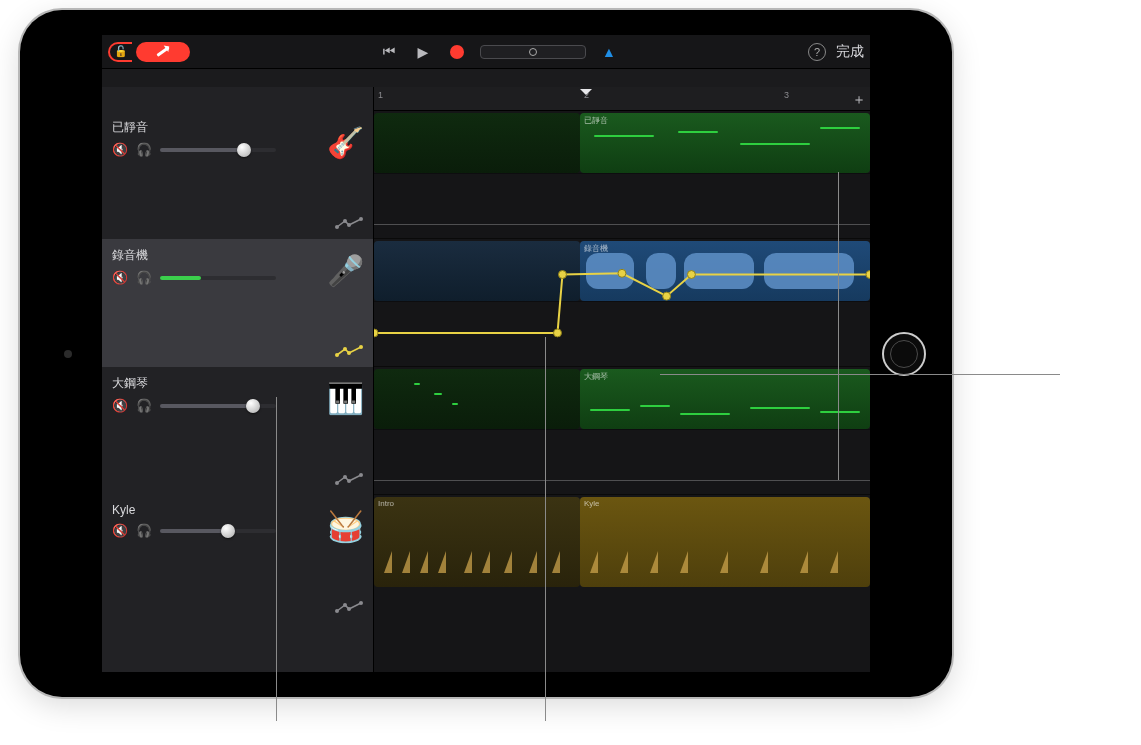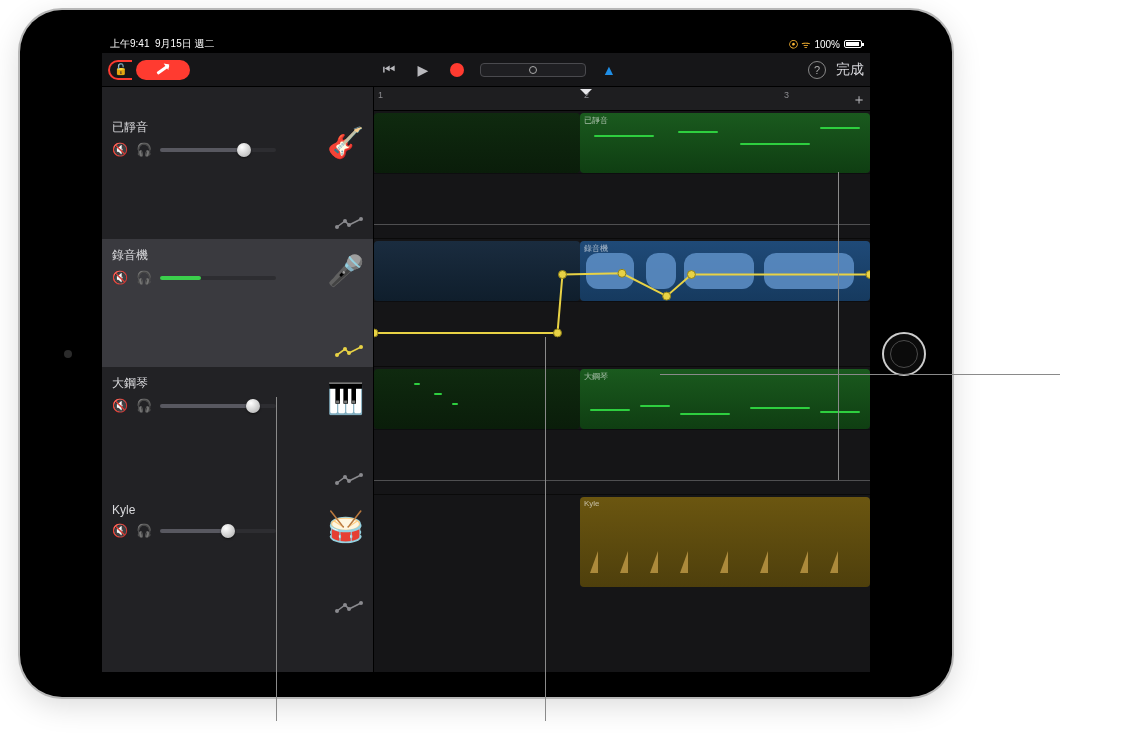--- a/index.html
+++ b/index.html
@@ -169,33 +169,20 @@
 </style>
 </head>
 <body>
 
 <div class="ipad-frame">
   <div class="camera-dot"></div>
   <div class="home-button"></div>
 
   <div class="screen">
 
-    <div class="status-bar">
-      <div>
-        <span>上午9:41</span>&nbsp;
-        <span>9月15日 週二</span>
-      </div>
-      <div class="status-right">
-        <span class="wifi">⦿ ᯤ</span>
-        <span>100%</span>
-        <span class="bat">
-            <span class="fill"></span>
-          </span>
-      </div>
-    </div>
 
     <div class="toolbar">
       <div class="tl-left">
         <div class="lock-btn">
           <span class="unlock-glyph">🔓</span>
         </div>
         <div class="rec-pill">
           <span class="pencil"></span>
         </div>
       </div>
@@ -377,20 +364,32 @@
               <div class="green-notes" style="top:44px;left:100px;width:50px"></div>
               <div class="green-notes" style="top:38px;left:170px;width:60px"></div>
               <div class="green-notes" style="top:42px;left:240px;width:40px"></div>
             </div>
             <div class="subrow" style="top:62px">
               <div class="midline"></div>
             </div>
           </div>
 
           <div class="lane lane-4">
+            <div class="region r-olive-dim" style="left:0;width:206px;height:90px;">
+              <span>Intro</span>
+              <div class="olive-wave" style="left:10px"></div>
+              <div class="olive-wave" style="left:28px"></div>
+              <div class="olive-wave" style="left:46px"></div>
+              <div class="olive-wave" style="left:64px"></div>
+              <div class="olive-wave" style="left:90px"></div>
+              <div class="olive-wave" style="left:108px"></div>
+              <div class="olive-wave" style="left:130px"></div>
+              <div class="olive-wave" style="left:155px"></div>
+              <div class="olive-wave" style="left:178px"></div>
+            </div>
             <div class="region r-olive-bright" style="left:206px;right:0;height:90px;">
               <span>Kyle</span>
               <div class="olive-wave" style="left:10px"></div>
               <div class="olive-wave" style="left:40px"></div>
               <div class="olive-wave" style="left:70px"></div>
               <div class="olive-wave" style="left:100px"></div>
               <div class="olive-wave" style="left:140px"></div>
               <div class="olive-wave" style="left:180px"></div>
               <div class="olive-wave" style="left:220px"></div>
               <div class="olive-wave" style="left:250px"></div>

